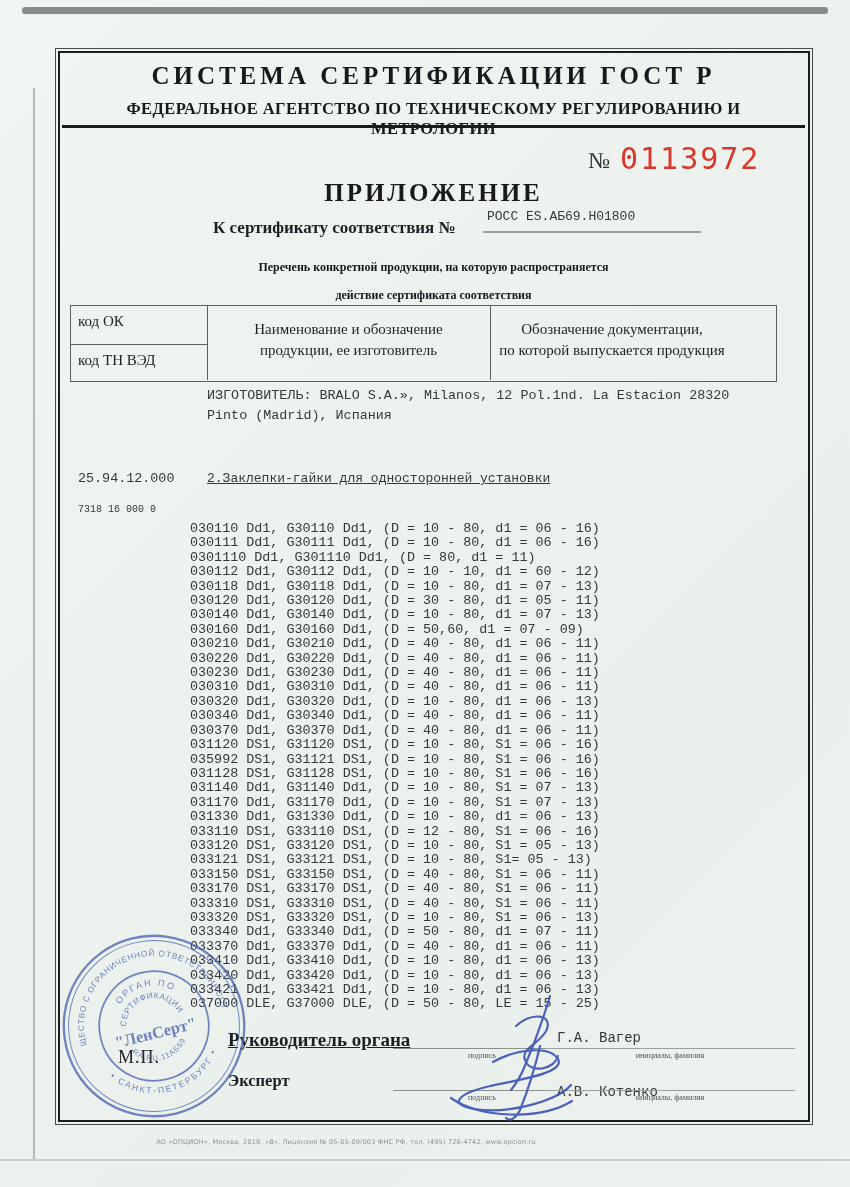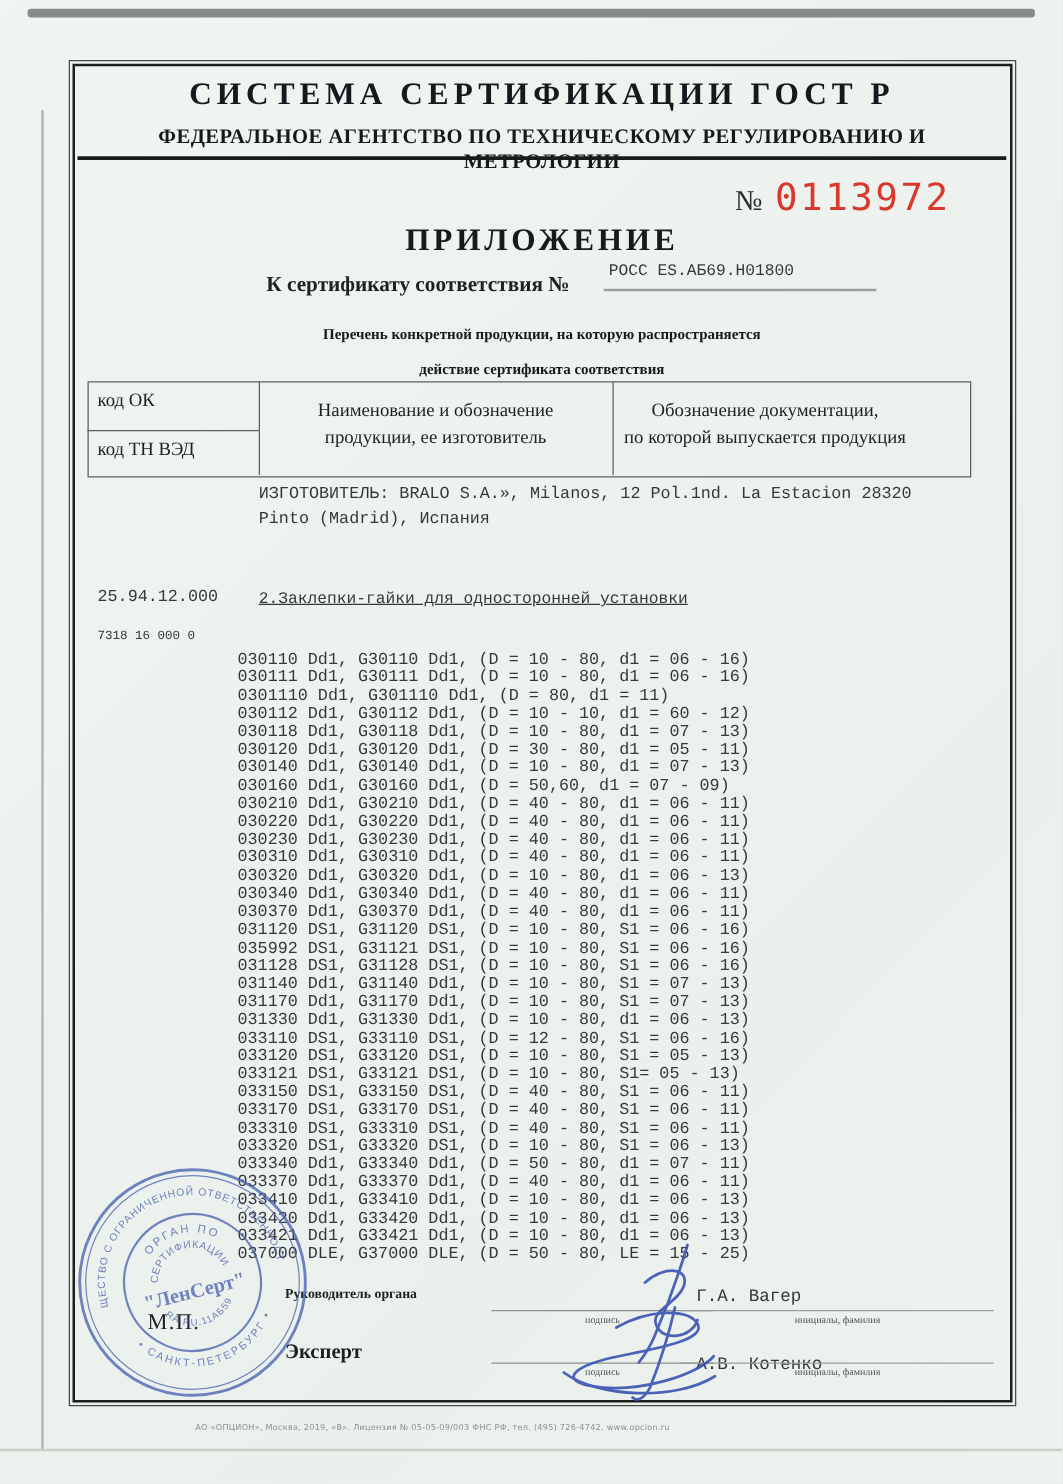--- a/index.html
+++ b/index.html
@@ -43,21 +43,21 @@
   .cell-right{left:490px;top:319px;width:244px;text-align:center;font-size:15px;line-height:21px;}
 
   .manufacturer{left:207px;top:386px;font-size:13.4px;line-height:20px;white-space:pre-line;}
   .code-ok{left:78px;top:471px;font-size:13.4px;}
   .section-title{left:207px;top:471px;font-size:13px;text-decoration:underline;}
   .code-tnved{left:78px;top:504px;font-size:10px;}
   .product-list{left:190px;top:503px;margin-top:19px;}
   .product-list div{height:14.42px;line-height:14.42px;font-size:13.4px;white-space:pre;}
 
   
-  .sig-label-1{left:228px;top:1029px;font-size:11px;font-weight:bold;}
+  .sig-label-1{left:228px;top:1029px;font-size:19px;font-weight:bold;text-decoration:underline;}
   .sig-label-2{left:228px;top:1071px;font-size:16.5px;font-weight:bold;}
   .sig-line-1{left:393px;top:1048px;width:178px;height:1px;background:#8a908c;}
   .sig-line-2{left:393px;top:1090px;width:178px;height:1px;background:#8a908c;}
   .sig-cap-1{left:393px;top:1051px;width:178px;text-align:center;font-size:8px;color:#4c5154;}
   .sig-cap-2{left:393px;top:1093px;width:178px;text-align:center;font-size:8px;color:#4c5154;}
   .sig-name-1{left:557px;top:1030px;font-size:14px;}
   .sig-name-2{left:557px;top:1072px;font-size:14px;margin-top:12px;}
   .name-line-1{left:545px;top:1048px;width:250px;height:1px;background:#9aa09c;}
   .name-line-2{left:545px;top:1090px;width:250px;height:1px;background:#9aa09c;}
   .name-cap-1{left:545px;top:1051px;width:250px;text-align:center;font-size:8px;color:#4c5154;}

